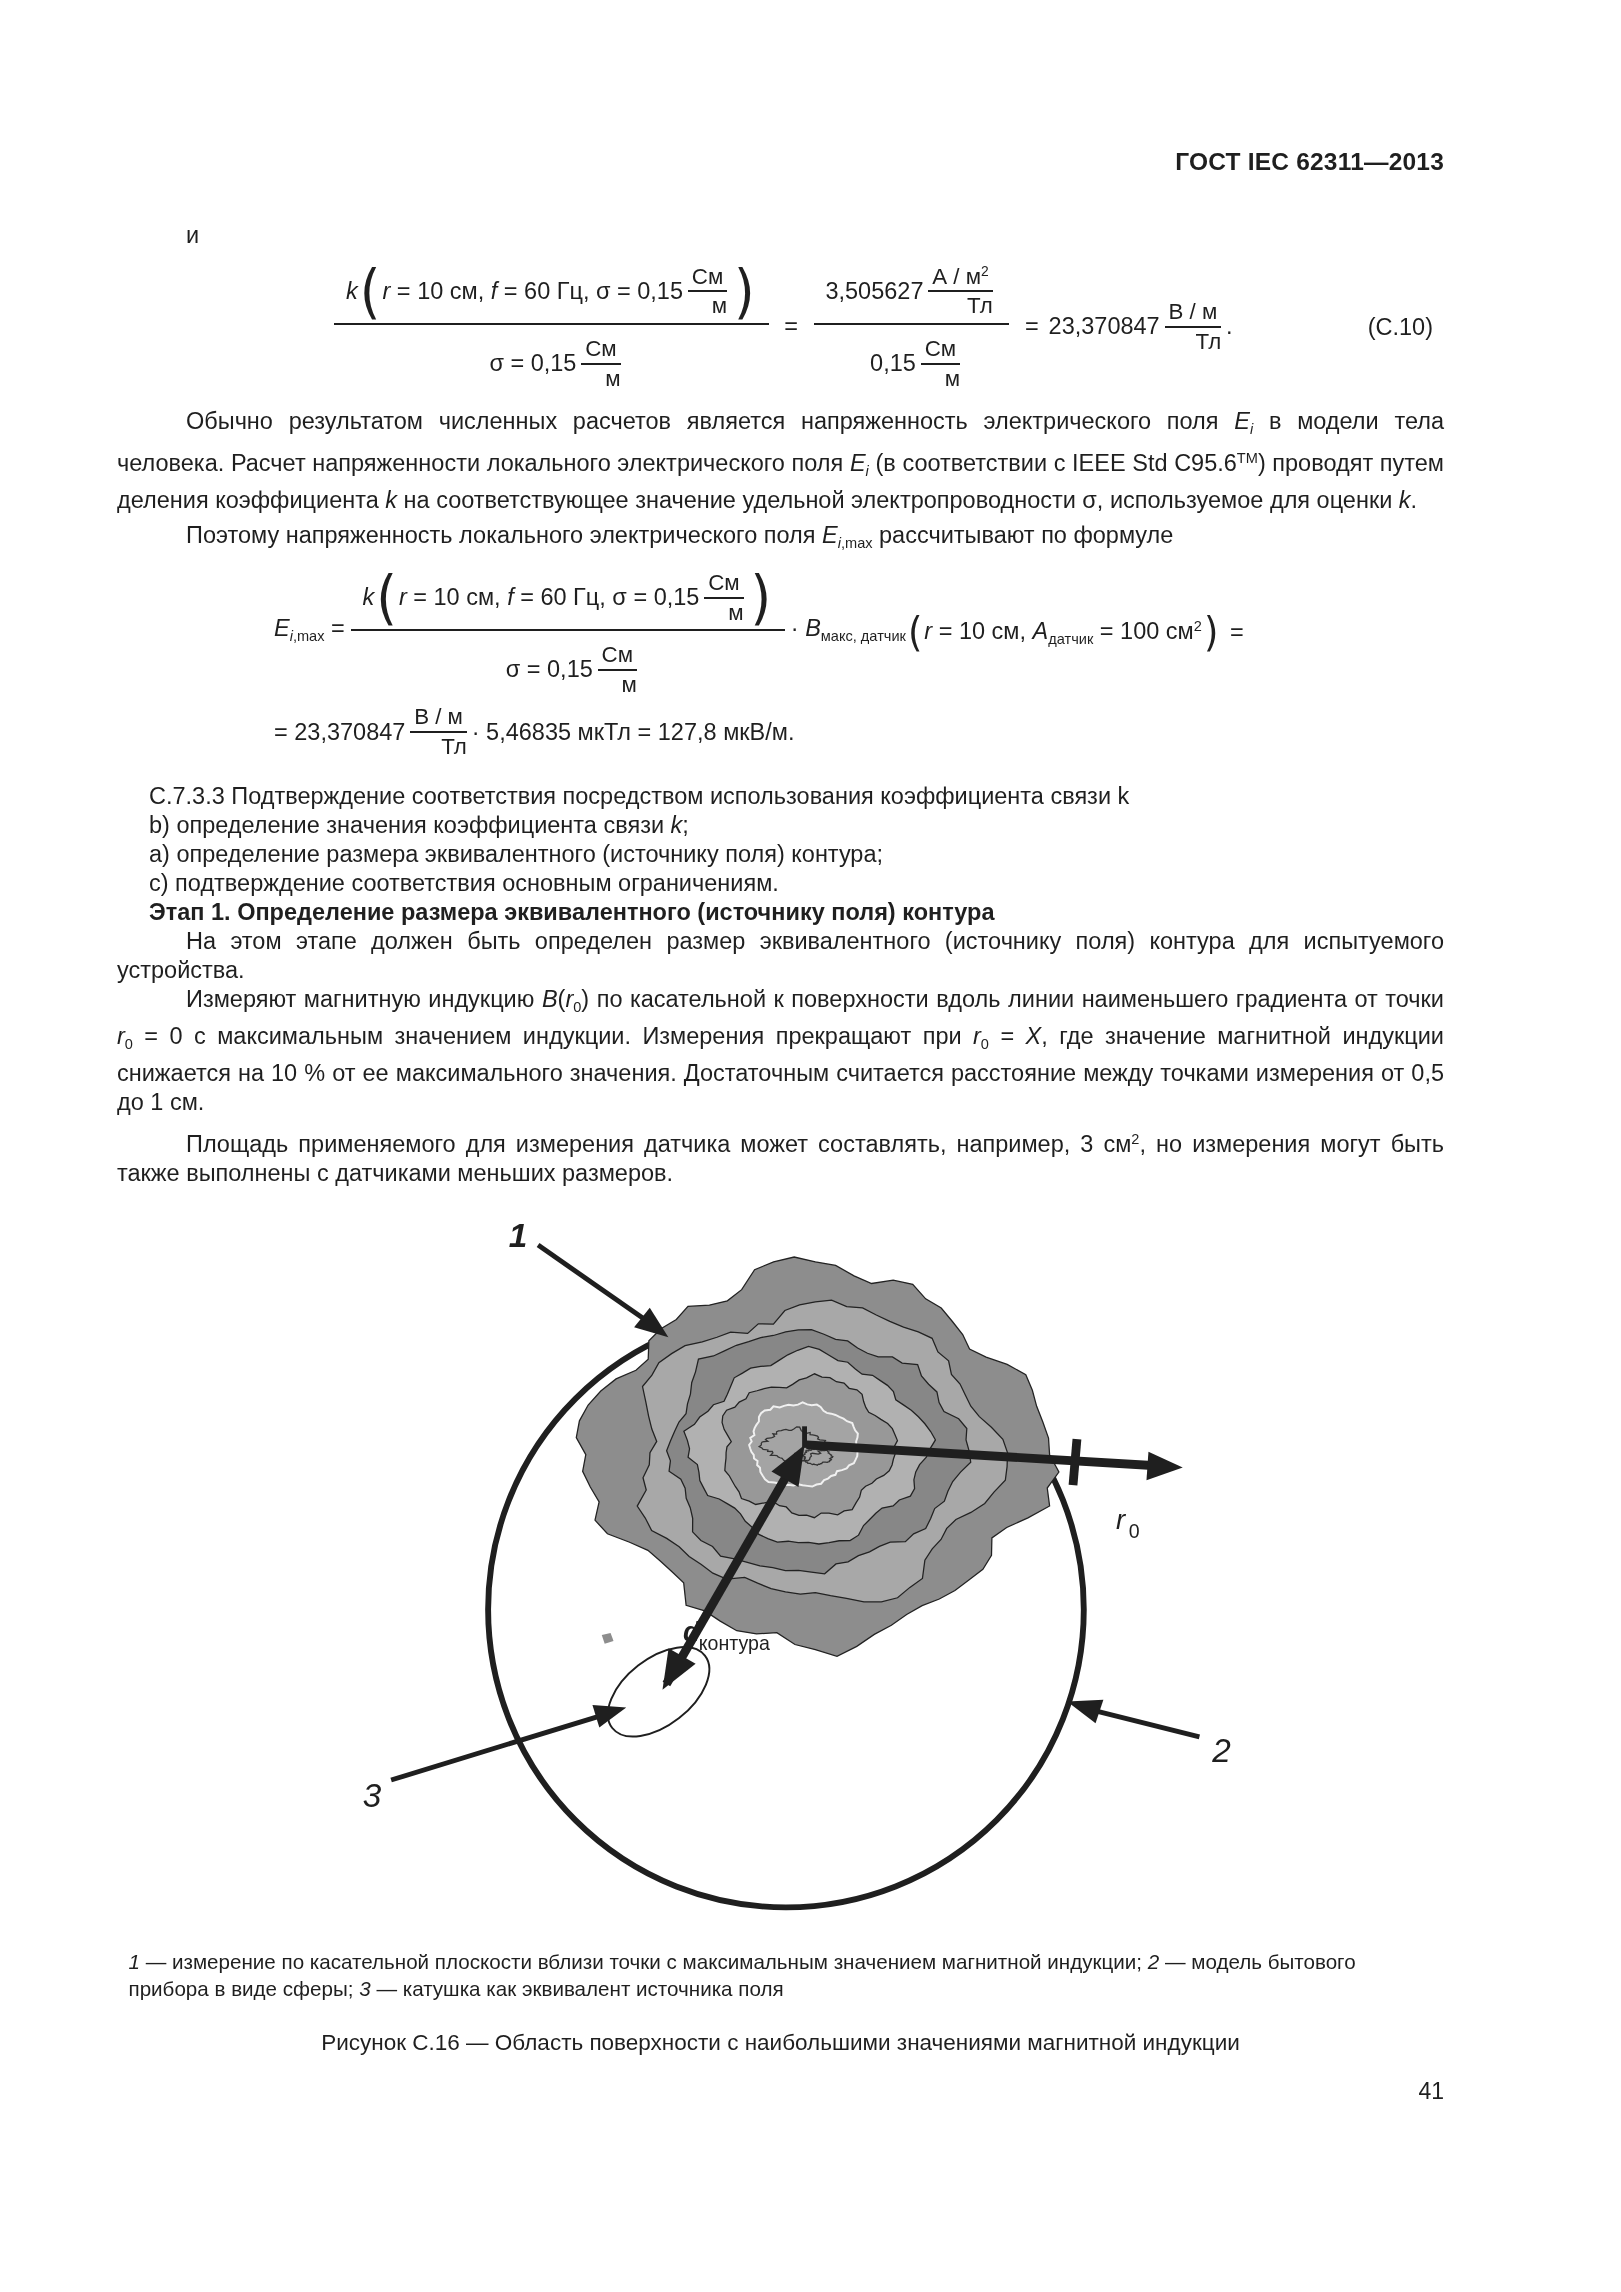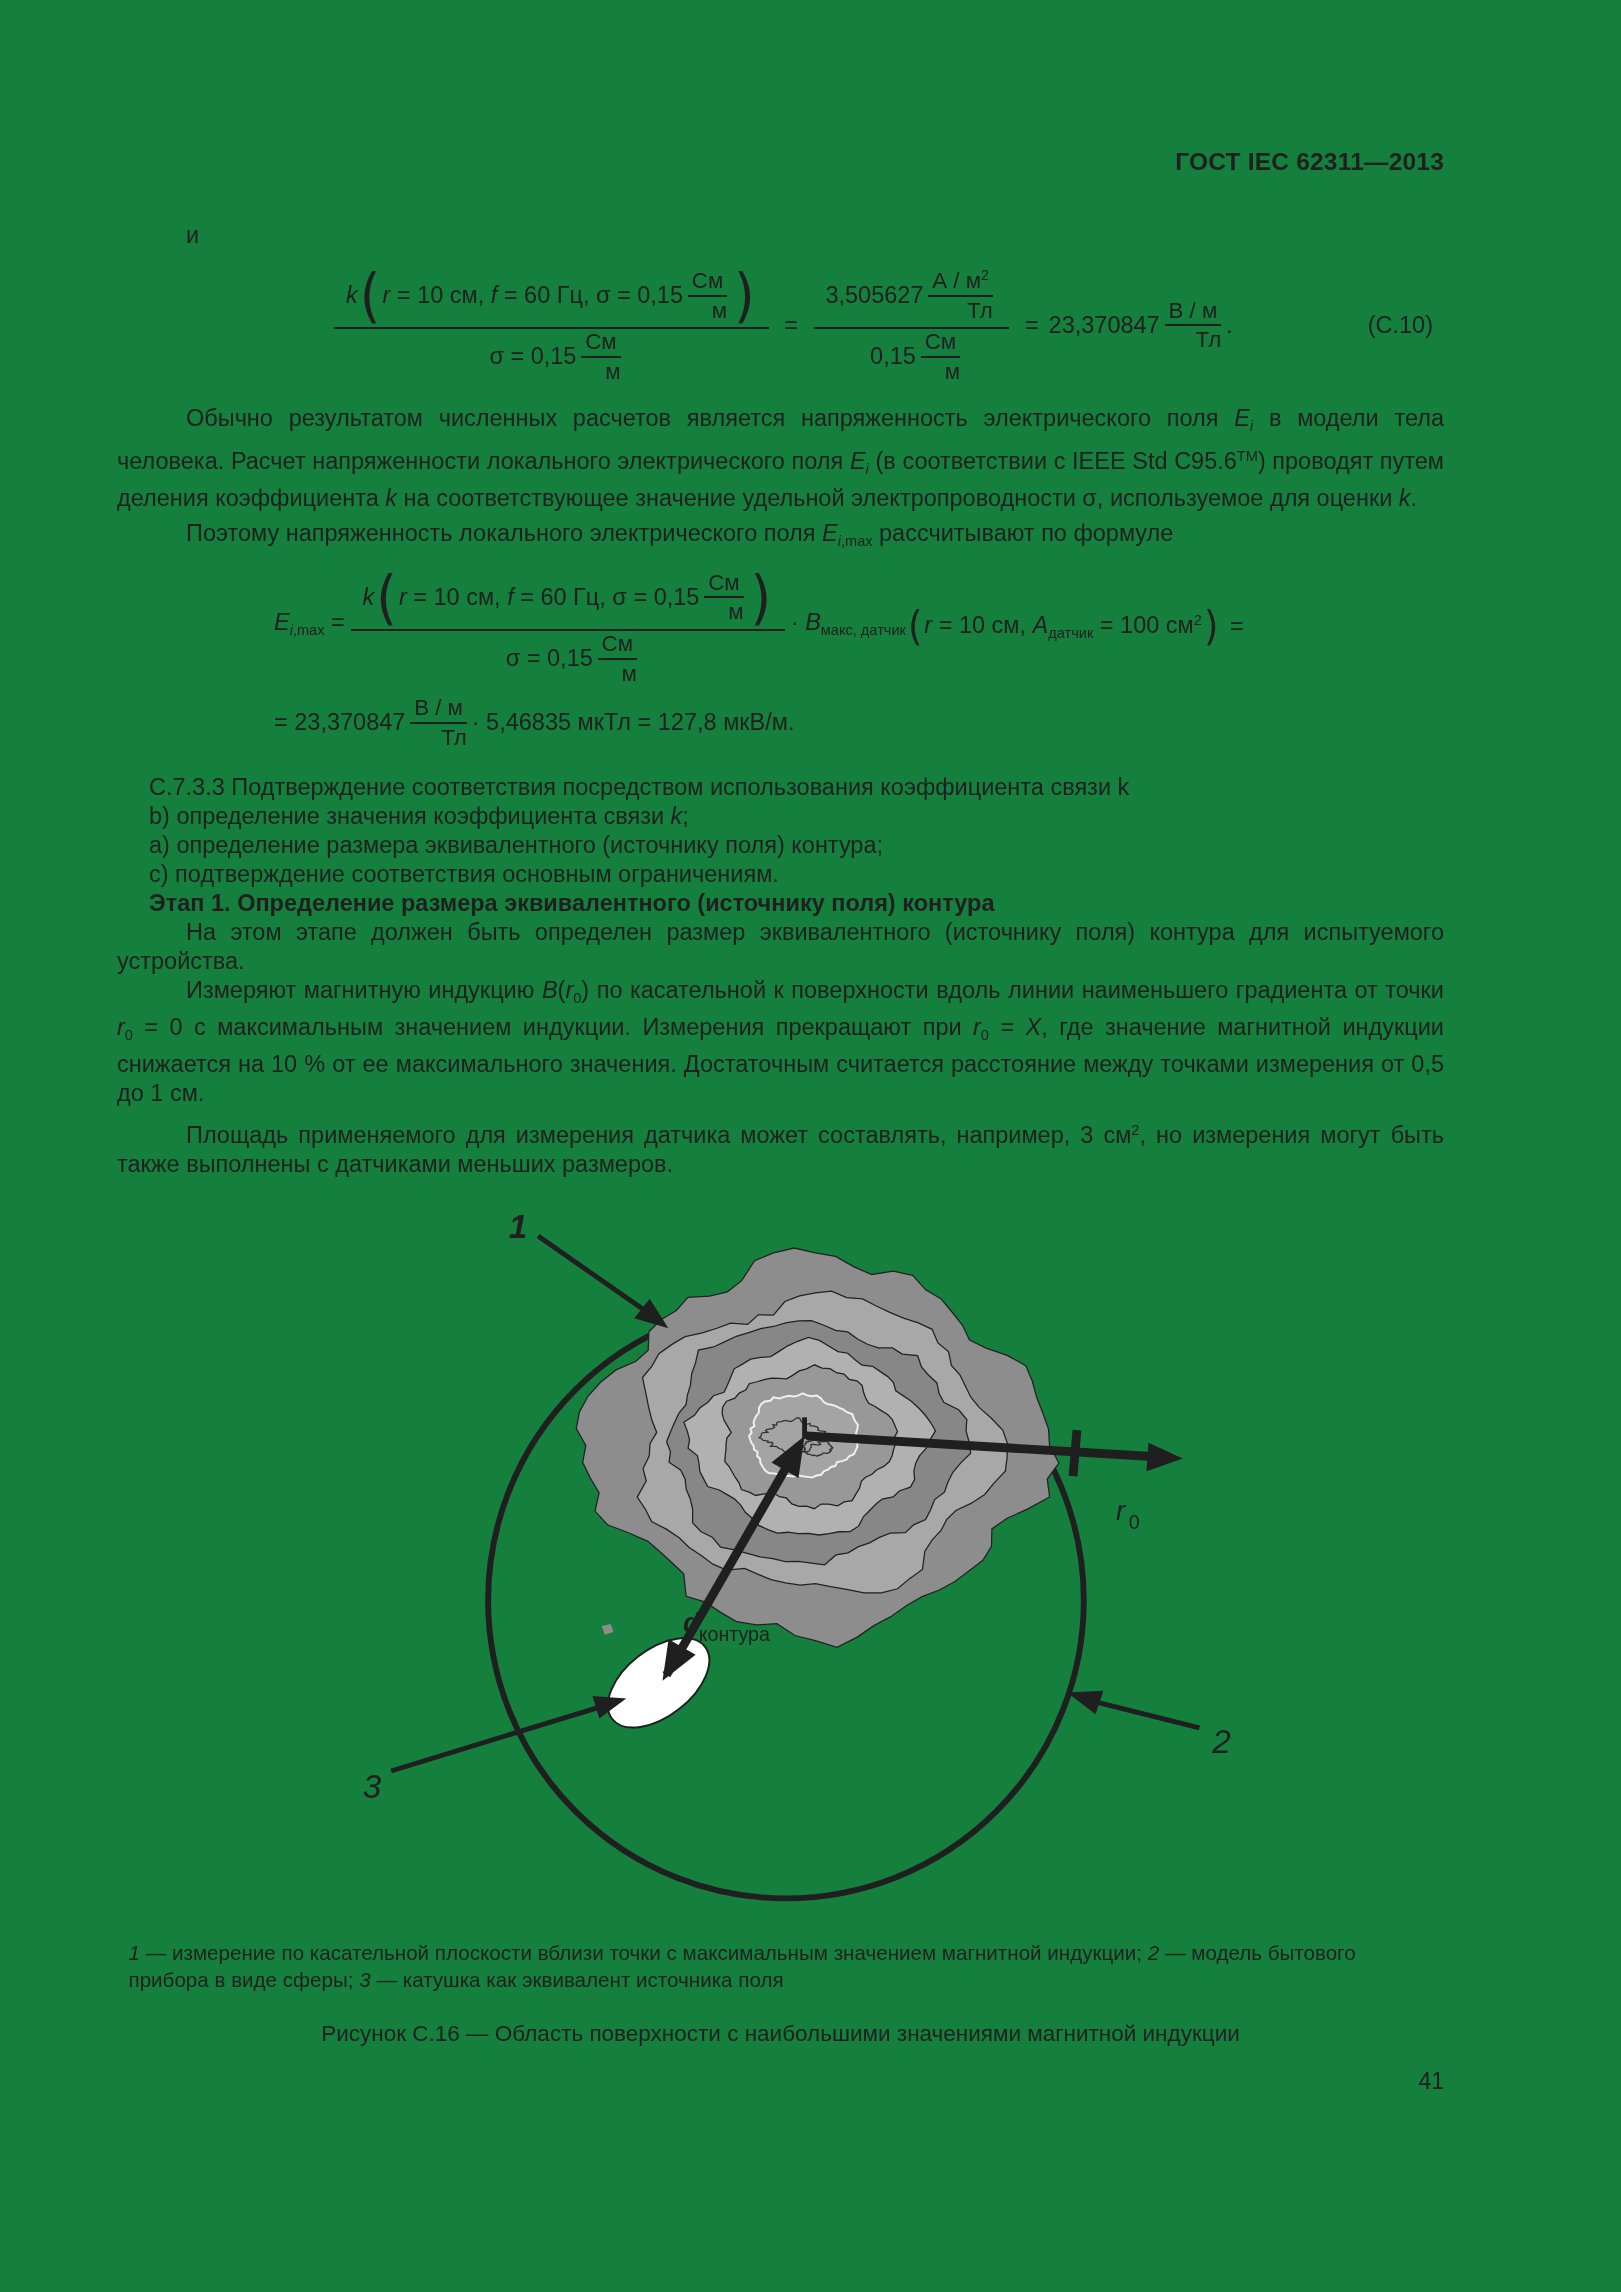--- a/index.html
+++ b/index.html
@@ -1,20 +1,20 @@
 <!DOCTYPE html>
 <html><head>
 <meta charset="utf-8">
 <style>
   html,body{margin:0;padding:0;background:#e8e8e8;}
   .page{
     position:relative;
     width:1621px;
     min-height:2293px;
-    background:#15803d;
+    background:#ffffff;
     box-sizing:border-box;
     padding:147px 177px 0 117px;
     font-family:"Liberation Sans", sans-serif;
     color:#1f1f1f;
     font-size:23.5px;
     line-height:29px;
   }
   .hdr{font-weight:bold;font-size:24.5px;text-align:right;letter-spacing:0.2px;}
   .word-and{margin-top:45px;text-indent:69px;}
   .para{margin:0;text-align:justify;text-indent:69px;}
@@ -24,21 +24,21 @@
   .it{font-style:italic;}
   .v-sub{font-size:0.62em;vertical-align:-0.35em;}
   .v-sup{font-size:0.62em;vertical-align:0.55em;}
 
   
   .sfrac{display:inline-flex;flex-direction:column;align-items:flex-end;vertical-align:middle;margin:0 4.9px;line-height:1.15;font-size:0.95em;}
   .sfrac .sn{border-bottom:2px solid #1f1f1f;padding:0 3.9px 1px;white-space:nowrap;}
   .sfrac .sd{padding-top:1px;white-space:nowrap;}
   .bfrac{display:inline-flex;flex-direction:column;align-items:center;vertical-align:middle;margin:0 5.9px;}
   .bfrac .bnum{display:flex;align-items:center;border-bottom:2.9px solid #1f1f1f;padding:2px 11.8px 3.9px;white-space:nowrap;}
-  .bfrac .bden{display:flex;align-items:center;padding-top:0;white-space:nowrap;margin-left:12px;}
+  .bfrac .bden{display:flex;align-items:center;padding-top:11px;white-space:nowrap;margin-left:12px;}
   .ptall{font-size:53px;font-weight:400;line-height:1;display:inline-block;transform:scaleY(1.12);margin:0 2px;font-family:"DejaVu Sans",sans-serif;}
   .pmed{font-size:37px;font-weight:400;line-height:1;display:inline-block;transform:scaleY(1.1);margin:0 2px;font-family:"DejaVu Sans",sans-serif;}
   .eqs{margin:0 9.8px;}
 
   .formula-row{position:relative;margin-top:11.8px;display:flex;align-items:center;justify-content:center;min-height:127px;}
   .formula-body{display:flex;align-items:center;white-space:nowrap;}
   .formula-label{position:absolute;right:11px;top:50%;transform:translateY(-50%);}
 
   .f2row{margin:9.8px 0 0 157px;display:flex;align-items:center;white-space:nowrap;min-height:123px;}
   .f2line2{margin:3.9px 0 0 157px;display:flex;align-items:center;white-space:nowrap;min-height:61px;}

